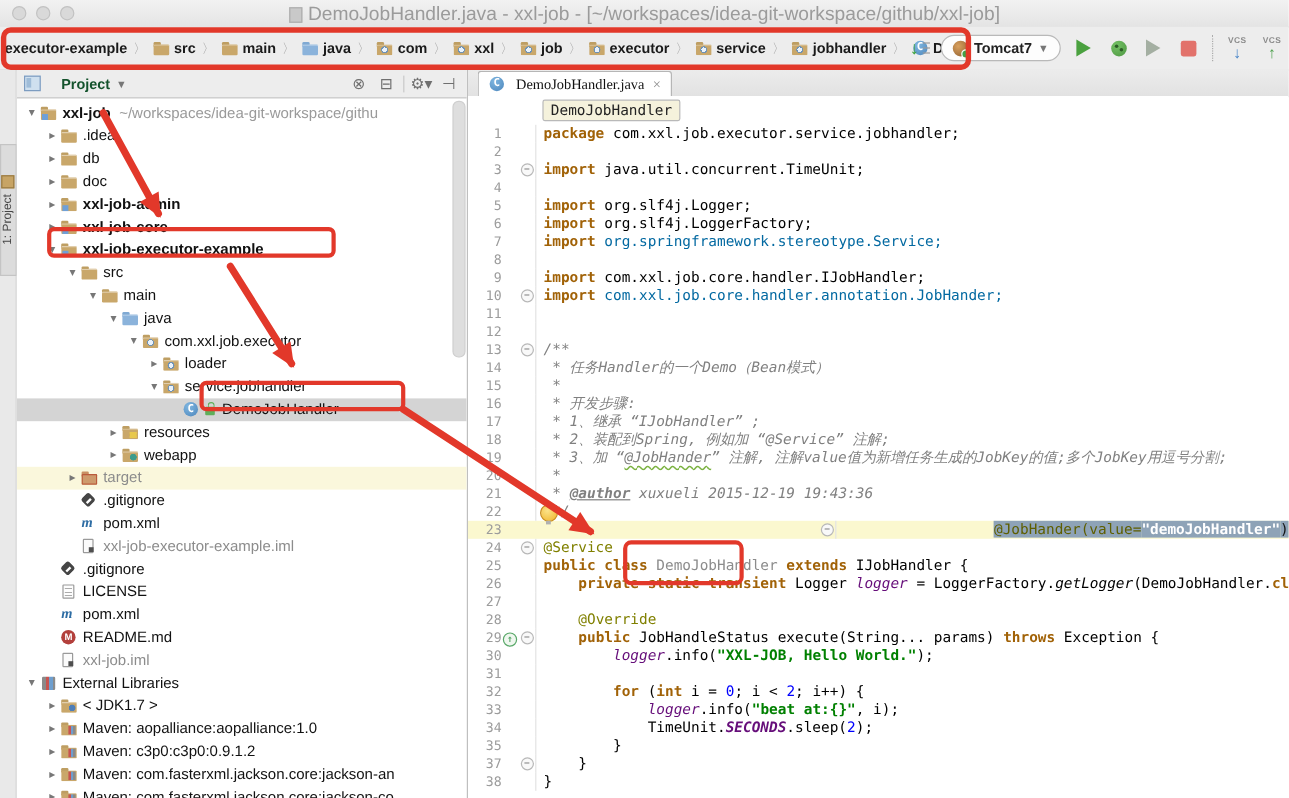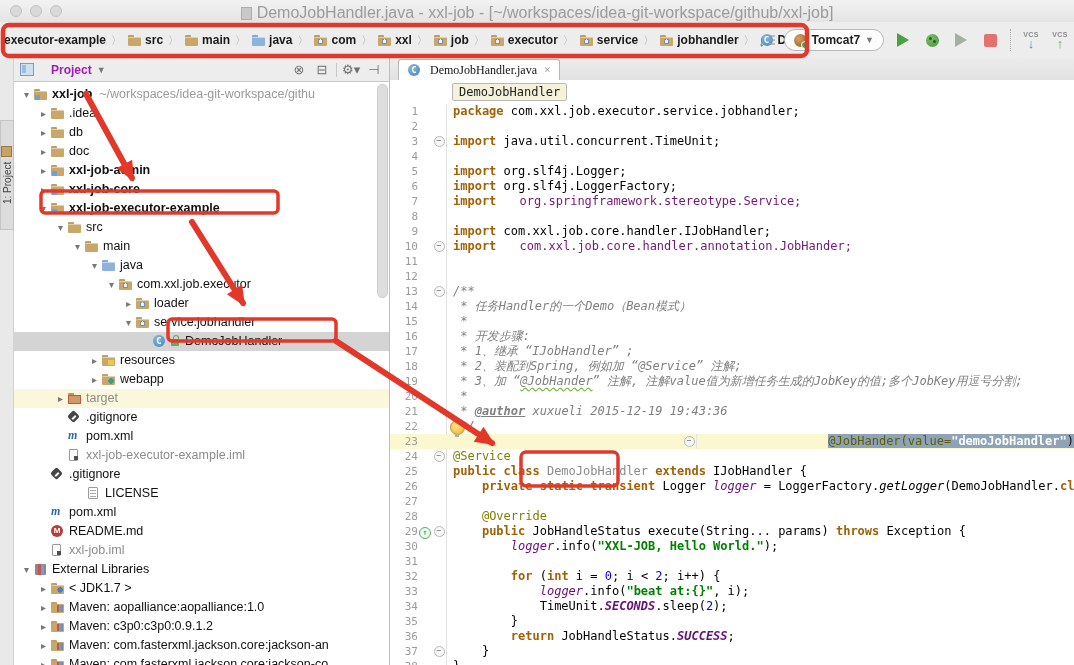--- a/index.html
+++ b/index.html
@@ -43,21 +43,21 @@
   .stripe{position:absolute;left:0;top:58px;width:14px;bottom:0;background:#E9E9E9;border-right:1px solid #D2D2D2;box-sizing:border-box;}
   .stripe-tab{position:absolute;left:0;top:62px;width:14px;height:110px;background:#DCDCDC;border:1px solid #C4C4C4;box-sizing:border-box;
     writing-mode:vertical-lr;transform:rotate(180deg);display:flex;align-items:center;justify-content:center;
     font-size:10px;color:#444;gap:4px;}
   .stripe-ic{width:9px;height:9px;background:#C7A465;border:1px solid #9A7B43;display:inline-block;transform:rotate(90deg);}
   
   .ppanel{position:absolute;left:14px;top:58px;width:376px;bottom:0;background:#FFFFFF;border-right:1px solid #BFBFBF;box-sizing:border-box;overflow:hidden;}
   .phead{height:23px;background:#EDEDED;border-bottom:1px solid #C9C9C9;display:flex;align-items:center;padding:0 6px;gap:5px;}
   .phead .pic{width:12px;height:11px;background:#CFE0EF;border:1px solid #7D9CC0;position:relative;}
   .phead .pic::after{content:"";position:absolute;left:1px;top:1px;width:4px;height:8px;background:#9FBCD8;}
-  .phead .ptitle{font-weight:bold;color:#a21caf;padding-left:12px;}
+  .phead .ptitle{font-weight:bold;color:#14532d;padding-left:12px;}
   .phead .parr{color:#777;font-size:9px;}
   .phead .spacer{flex:1;}
   .phicon{color:#6F6F6F;font-size:13px;width:18px;text-align:center;}
   .phsep{height:14px;border-left:1px solid #C9C9C9;}
   .tree{position:absolute;left:0;top:23px;right:0;bottom:0;overflow:hidden;padding-top:4px;}
   .trow{height:19px;line-height:19px;display:flex;align-items:center;white-space:nowrap;font-size:12.5px;color:#111;}
   .trow.b .tlabel{font-weight:bold;}
   .trow.gray .tlabel{color:#8C8C8C;}
   .trow.sel{background:#D4D4D4;}
   .chev{width:13px;color:#777;font-size:10px;text-align:center;flex:none;}
@@ -111,21 +111,21 @@
   .cline{height:15px;display:flex;align-items:center;font:12px/15px "DejaVu Sans Mono",monospace;white-space:pre;}
   .cline.hl{background:#FBF8CF;justify-content:space-between;}
   .lnum{width:28px;text-align:right;color:#9C9C9C;font-size:11px;flex:none;}
   .mk{width:14px;flex:none;text-align:center;}
   .ovr{display:inline-block;width:10px;height:10px;border-radius:50%;border:1px solid #59A869;color:#59A869;font:bold 8px/10px monospace;background:#EFF7EF;}
   .fk{width:14px;flex:none;text-align:center;border-right:1px solid #E3E3E3;align-self:stretch;display:flex;align-items:center;justify-content:center;}
   .foldb{display:inline-block;width:9px;height:9px;border-radius:50%;border:1px solid #B8B8B8;background:#F9F9F9;color:#666;font:8px/8px monospace;text-align:center;}
   .ct{margin-left:6px;}
   .s-t{color:#000;} .s-kw{color:#a16207;font-weight:bold;} .s-str{color:#008000;font-weight:bold;}
   .s-num{color:#0000FF;} .s-cmt{color:#808080;font-style:italic;} .s-ann{color:#808000;}
-  .s-olv{color:#701a75;margin-left:16px;} .s-fld{color:#660E7A;font-style:italic;} .s-sfld{color:#660E7A;font-style:italic;font-weight:bold;text-align:right;}
+  .s-olv{color:#0369a1;} .s-fld{color:#660E7A;font-style:italic;} .s-sfld{color:#660E7A;font-style:italic;font-weight:bold;text-align:right;}
   .s-gray{color:#8C8C8C;} .s-auth{color:#808080;font-weight:bold;font-style:italic;text-decoration:underline;}
   .s-it{font-style:italic;color:#000;}
   .s-sp{text-decoration:underline wavy #7CB342;text-underline-offset:2px;}
   .s-annsel{background:#8EA3B7;color:#5E5E00;} .s-strsel{background:#8EA3B7;color:#FFFFFF;font-weight:bold;}
   .s-tsel{background:#8EA3B7;color:#111;}
   
   .overlay{position:absolute;left:0;top:0;width:1074px;height:665px;z-index:50;pointer-events:none;}
   .bulb{position:absolute;left:450px;top:420px;width:13px;height:13px;border-radius:50%;z-index:40;
     background:radial-gradient(circle at 40% 35%,#FBE38A,#F0B429);border:1px solid #C78C1E;}
   .bulb::after{content:"";position:absolute;left:4px;bottom:-3px;width:4px;height:3px;background:#B0B0B0;}
@@ -350,21 +350,21 @@
       <div class="trow gray" style="padding-left: 40px;">
         <span class="chev"></span>
         <span class="tic ic-iml"></span>
         <span class="tlabel">xxl-job-executor-example.iml</span>
       </div>
       <div class="trow" style="padding-left: 23px;">
         <span class="chev"></span>
         <span class="tic ic-git"></span>
         <span class="tlabel">.gitignore</span>
       </div>
-      <div class="trow" style="padding-left: 23px; margin-left: 36px;">
+      <div class="trow" style="padding-left: 23px;">
         <span class="chev"></span>
         <span class="tic ic-text"></span>
         <span class="tlabel">LICENSE</span>
       </div>
       <div class="trow" style="padding-left: 23px;">
         <span class="chev"></span>
         <span class="tic ic-maven"></span>
         <span class="tlabel">pom.xml</span>
       </div>
       <div class="trow" style="padding-left: 23px;">
@@ -450,21 +450,20 @@
         <div class="cline"><span class="lnum">26</span><span class="mk"></span><span class="fk"></span><span class="ct"><span class="s-t">    </span><span class="s-kw">private static transient</span><span class="s-t"> Logger </span><span class="s-fld">logger</span><span class="s-t"> = LoggerFactory.</span><span class="s-it">getLogger</span><span class="s-t">(DemoJobHandler.</span><span class="s-kw">class</span></span></div>
         <div class="cline"><span class="lnum">27</span><span class="mk"></span><span class="fk"></span><span class="ct"></span></div>
         <div class="cline"><span class="lnum">28</span><span class="mk"></span><span class="fk"></span><span class="ct"><span class="s-t">    </span><span class="s-ann">@Override</span></span></div>
         <div class="cline"><span class="lnum">29</span><span class="mk"><span class="ovr">↑</span></span><span class="fk"><span class="foldb">−</span></span><span class="ct"><span class="s-t">    </span><span class="s-kw">public</span><span class="s-t"> JobHandleStatus execute(String... params) </span><span class="s-kw">throws</span><span class="s-t"> Exception {</span></span></div>
         <div class="cline"><span class="lnum">30</span><span class="mk"></span><span class="fk"></span><span class="ct"><span class="s-t">        </span><span class="s-fld">logger</span><span class="s-t">.info(</span><span class="s-str">"XXL-JOB, Hello World."</span><span class="s-t">);</span></span></div>
         <div class="cline"><span class="lnum">31</span><span class="mk"></span><span class="fk"></span><span class="ct"></span></div>
         <div class="cline"><span class="lnum">32</span><span class="mk"></span><span class="fk"></span><span class="ct"><span class="s-t">        </span><span class="s-kw">for</span><span class="s-t"> (</span><span class="s-kw">int</span><span class="s-t"> i = </span><span class="s-num">0</span><span class="s-t">; i &lt; </span><span class="s-num">2</span><span class="s-t">; i++) {</span></span></div>
         <div class="cline"><span class="lnum">33</span><span class="mk"></span><span class="fk"></span><span class="ct"><span class="s-t">            </span><span class="s-fld">logger</span><span class="s-t">.info(</span><span class="s-str">"beat at:{}"</span><span class="s-t">, i);</span></span></div>
         <div class="cline"><span class="lnum">34</span><span class="mk"></span><span class="fk"></span><span class="ct"><span class="s-t">            TimeUnit.</span><span class="s-sfld">SECONDS</span><span class="s-t">.sleep(</span><span class="s-num">2</span><span class="s-t">);</span></span></div>
         <div class="cline"><span class="lnum">35</span><span class="mk"></span><span class="fk"></span><span class="ct"><span class="s-t">        }</span></span></div>
-        <div class="cline"><span class="lnum">36</span><span class="mk"></span><span class="fk"></span><span class="ct"><span class="s-t">        </span><span class="s-kw">return</span><span class="s-t"> JobHandleStatus.</span><span class="s-sfld">SUCCESS</span><span class="s-t">;</span></span></div>
         <div class="cline"><span class="lnum">37</span><span class="mk"></span><span class="fk"><span class="foldb">−</span></span><span class="ct"><span class="s-t">    }</span></span></div>
         <div class="cline"><span class="lnum">38</span><span class="mk"></span><span class="fk"></span><span class="ct"><span class="s-t">}</span></span></div>
       </div>
   </div>
 </div>
 
 <div class="bulb"></div>
 
 <svg class="overlay" viewBox="0 0 1074 665">
   <defs>

